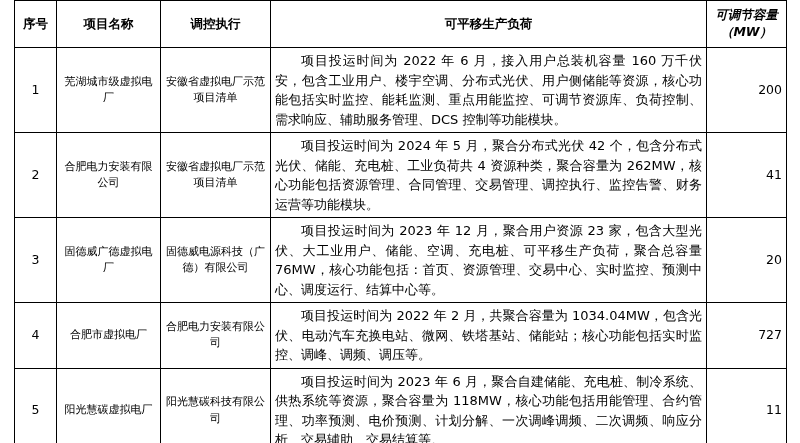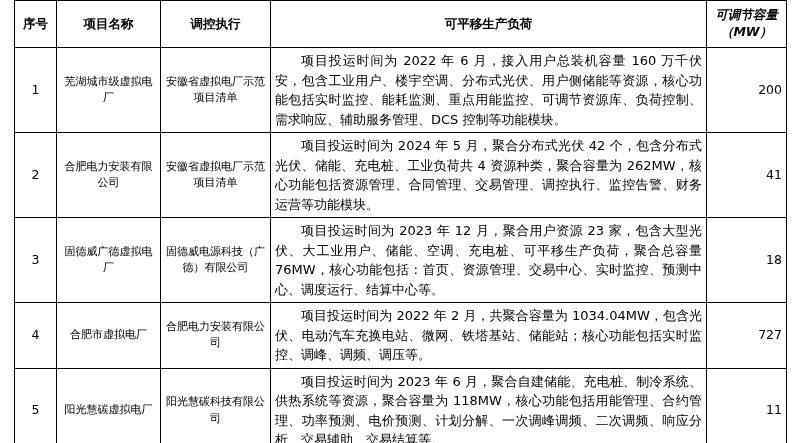--- a/index.html
+++ b/index.html
@@ -129,21 +129,21 @@
           </td>
         <td class="c-capacity">41</td>
       </tr>
       <tr>
         <td class="c-index">3</td>
         <td class="c-name">固德威广德虚拟电厂</td>
         <td class="c-unit">固德威电源科技（广德）有限公司</td>
         <td class="c-content">
             <span class="indent">项目投运时间为 2023 年 12 月，聚合用户资源 23 家，包含大型光伏、大工业用户、储能、空调、充电桩、可平移生产负荷，聚合总容量 76MW，核心功能包括：首页、资源管理、交易中心、实时监控、预测中心、调度运行、结算中心等。</span>
           </td>
-        <td class="c-capacity">18</td>
+        <td class="c-capacity">20</td>
       </tr>
       <tr>
         <td class="c-index">4</td>
         <td class="c-name">合肥市虚拟电厂</td>
         <td class="c-unit">合肥电力安装有限公司</td>
         <td class="c-content">
             <span class="indent">项目投运时间为 2022 年 2 月，共聚合容量为 1034.04MW，包含光伏、电动汽车充换电站、微网、铁塔基站、储能站；核心功能包括实时监控、调峰、调频、调压等。</span>
           </td>
         <td class="c-capacity">727</td>
       </tr>

